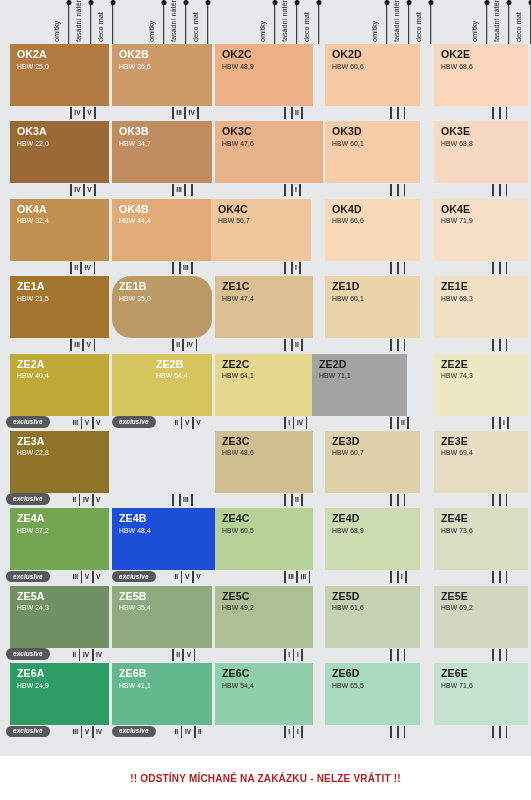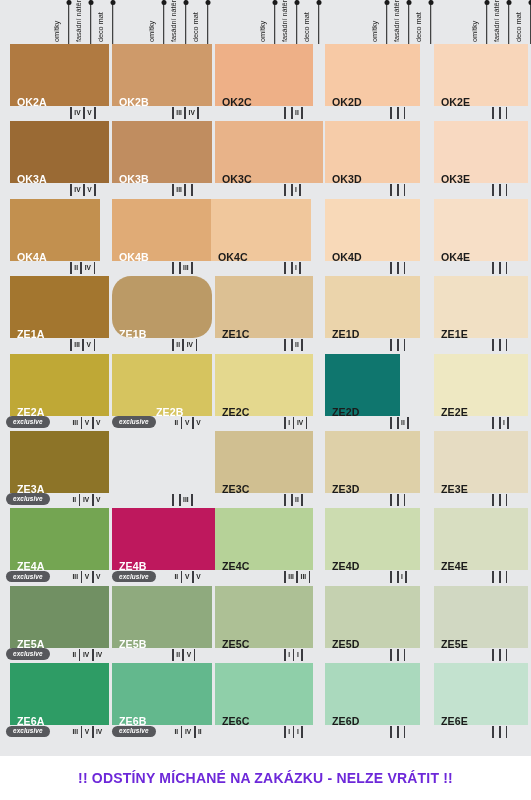--- a/index.html
+++ b/index.html
@@ -85,21 +85,20 @@
     height:62px;
     box-sizing:border-box;
     padding:5px 0 0 7px;
     overflow:hidden;
   }
   .sw-code{
     font-size:10.6px;
     font-weight:bold;
     line-height:11px;
     letter-spacing:0.1px;
-    margin-top:48px;
   }
   .sw-hbw{
     font-size:6.8px;
     line-height:9px;
     margin-top:1.5px;
     letter-spacing:0.1px;
   }
   .light-text .sw-code,.light-text .sw-hbw{color:#ffffff;}
   .dark-text .sw-code,.dark-text .sw-hbw{color:#1b1b1b;}
 
@@ -150,23 +149,23 @@
     position:absolute;
     left:0;bottom:0;
     width:531px;
     height:44px;
     background:#ffffff;
     display:flex;
     align-items:center;
     justify-content:center;
   }
   #footer-text{
-    font-size:14px;
+    font-size:10px;
     font-weight:bold;
-    color:#6d28d9;
+    color:#b91c1c;
     letter-spacing:0.2px;
     white-space:nowrap;
   }
 </style>
 </head>
 <body>
 
 <div id="legend-strip">
     <div class="legend-group" style="left: 62px;">
       <div class="legend-item">
@@ -372,21 +371,21 @@
           <span class="tick"></span>
           <span class="num"></span>
           <span class="tick"></span>
           <span class="num"></span>
           <span class="tick"></span>
         </div>
       </div>
     </div>
     <div class="row">
       <div class="swatches">
-        <div class="swatch light-text" style="left: 10px; width: 90px; background: rgb(194, 144, 79);">
+        <div class="swatch light-text" style="left: 10px; width: 99px; background: rgb(194, 144, 79);">
           <div class="sw-code">OK4A</div>
           <div class="sw-hbw">HBW 32,4</div>
         </div>
         <div class="swatch light-text" style="left: 112px; width: 100px; background: rgb(224, 171, 118);">
           <div class="sw-code">OK4B</div>
           <div class="sw-hbw">HBW 44,4</div>
         </div>
         <div class="swatch dark-text" style="left: 211px; width: 100px; background: rgb(240, 199, 156);">
           <div class="sw-code">OK4C</div>
           <div class="sw-hbw">HBW 56,7</div>
@@ -506,21 +505,21 @@
           <div class="sw-hbw">HBW 40,4</div>
         </div>
         <div class="swatch light-text" style="left: 112px; width: 100px; background: rgb(214, 196, 95); padding-left: 44px;">
           <div class="sw-code">ZE2B</div>
           <div class="sw-hbw">HBW 54,4</div>
         </div>
         <div class="swatch dark-text" style="left: 215px; width: 98px; background: rgb(228, 216, 142);">
           <div class="sw-code">ZE2C</div>
           <div class="sw-hbw">HBW 64,1</div>
         </div>
-        <div class="swatch dark-text" style="left: 325px; width: 75px; background: #0f766e;">
+        <div class="swatch dark-text" style="left: 312px; width: 95px; background: #a3a3a3;">
           <div class="sw-code">ZE2D</div>
           <div class="sw-hbw">HBW 71,1</div>
         </div>
         <div class="swatch dark-text" style="left: 434px; width: 94px; background: rgb(238, 232, 194);">
           <div class="sw-code">ZE2E</div>
           <div class="sw-hbw">HBW 74,3</div>
         </div>
       </div>
       <div class="markers">
         <div class="mk" style="left: 70px;">
@@ -619,21 +618,21 @@
         </div>
         <div class="exclusive" style="left: 6px;">exclusive</div>
       </div>
     </div>
     <div class="row">
       <div class="swatches">
         <div class="swatch light-text" style="left: 10px; width: 99px; background: rgb(116, 165, 82);">
           <div class="sw-code">ZE4A</div>
           <div class="sw-hbw">HBW 37,2</div>
         </div>
-        <div class="swatch light-text" style="left: 112px; width: 124px; background: #be185d;">
+        <div class="swatch light-text" style="left: 112px; width: 124px; background: #1d4ed8;">
           <div class="sw-code">ZE4B</div>
           <div class="sw-hbw">HBW 48,4</div>
         </div>
         <div class="swatch dark-text" style="left: 215px; width: 98px; background: rgb(182, 210, 152);">
           <div class="sw-code">ZE4C</div>
           <div class="sw-hbw">HBW 60,5</div>
         </div>
         <div class="swatch dark-text" style="left: 325px; width: 95px; background: rgb(204, 220, 176);">
           <div class="sw-code">ZE4D</div>
           <div class="sw-hbw">HBW 68,9</div>

